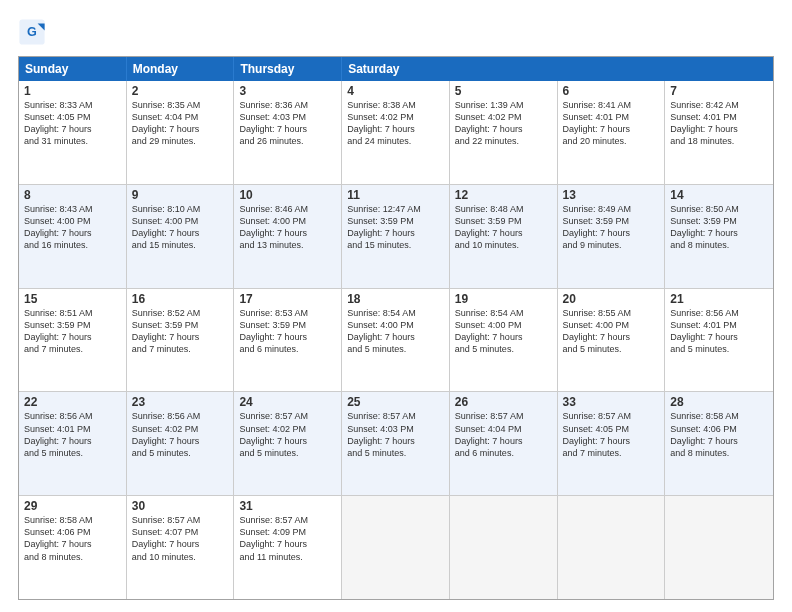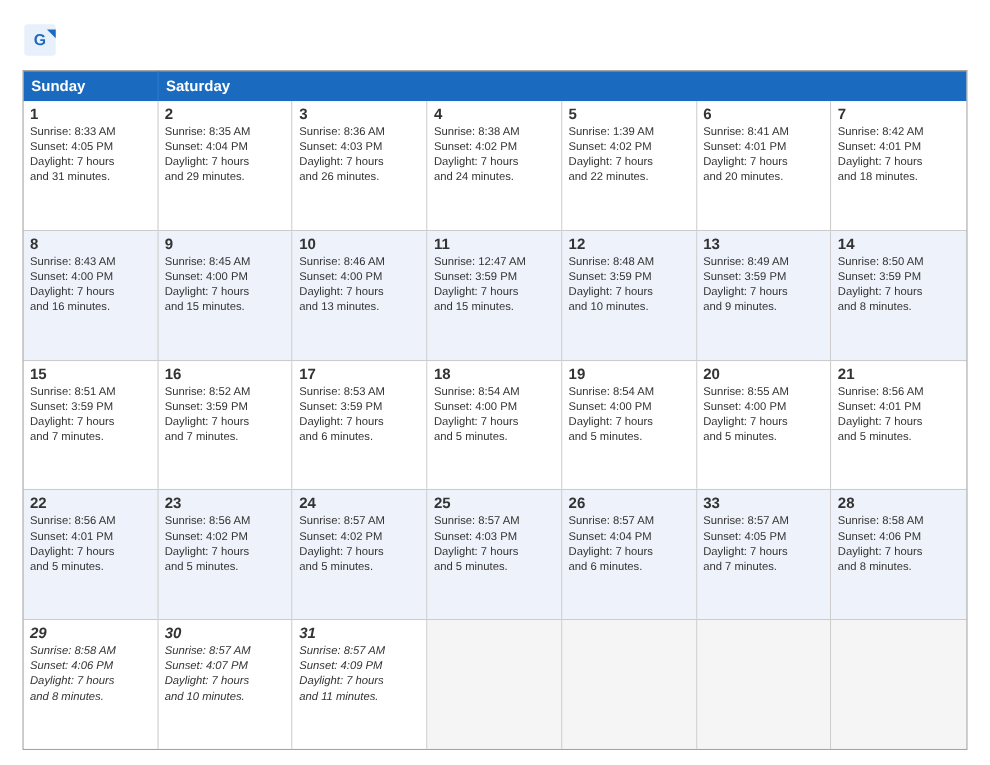--- a/index.html
+++ b/index.html
@@ -79,21 +79,21 @@
       display: flex;
       flex-direction: column;
       flex: 1;
     }
     .cal-row {
       display: grid;
       grid-template-columns: repeat(7, 1fr);
       flex: 1;
       border-bottom: 1px solid #ccc;
     }
-    .cal-row:last-child { border-bottom: none; font-style: italic; }
+    .cal-row:last-child { border-bottom: none; }
     .cal-cell {
       border-right: 1px solid #ccc;
       padding: 3px 5px;
       font-size: 9.5px;
       color: #333;
       vertical-align: top;
       background: #fff;
       min-height: 0;
     }
     .cal-cell:last-child { border-right: none; }
@@ -129,20 +129,22 @@
     </div>
     <div class="title-area">
       <div class="month-title"></div>
       <div class="location"></div>
     </div>
   </div>
 
   <div class="calendar">
     <div class="cal-header">
       <div class="cal-header-cell">Sunday</div>
+      <div class="cal-header-cell">Monday</div>
+      <div class="cal-header-cell">Thursday</div>
       <div class="cal-header-cell">Saturday</div>
     </div>
     <div class="cal-body" id="cal-body">
     <div class="cal-row">
           <div class="cal-cell">
             <span class="day-num">1</span>
             <span class="cell-line">Sunrise: 8:33 AM</span>
             <span class="cell-line">Sunset: 4:05 PM</span>
             <span class="cell-line">Daylight: 7 hours</span>
             <span class="cell-line">and 31 minutes.</span>
@@ -193,21 +195,21 @@
         <div class="cal-row">
           <div class="cal-cell alt-row">
             <span class="day-num">8</span>
             <span class="cell-line">Sunrise: 8:43 AM</span>
             <span class="cell-line">Sunset: 4:00 PM</span>
             <span class="cell-line">Daylight: 7 hours</span>
             <span class="cell-line">and 16 minutes.</span>
           </div>
           <div class="cal-cell alt-row">
             <span class="day-num">9</span>
-            <span class="cell-line">Sunrise: 8:45 AM</span>
+            <span class="cell-line">Sunrise: 8:10 AM</span>
             <span class="cell-line">Sunset: 4:00 PM</span>
             <span class="cell-line">Daylight: 7 hours</span>
             <span class="cell-line">and 15 minutes.</span>
           </div>
           <div class="cal-cell alt-row">
             <span class="day-num">10</span>
             <span class="cell-line">Sunrise: 8:46 AM</span>
             <span class="cell-line">Sunset: 4:00 PM</span>
             <span class="cell-line">Daylight: 7 hours</span>
             <span class="cell-line">and 13 minutes.</span>

